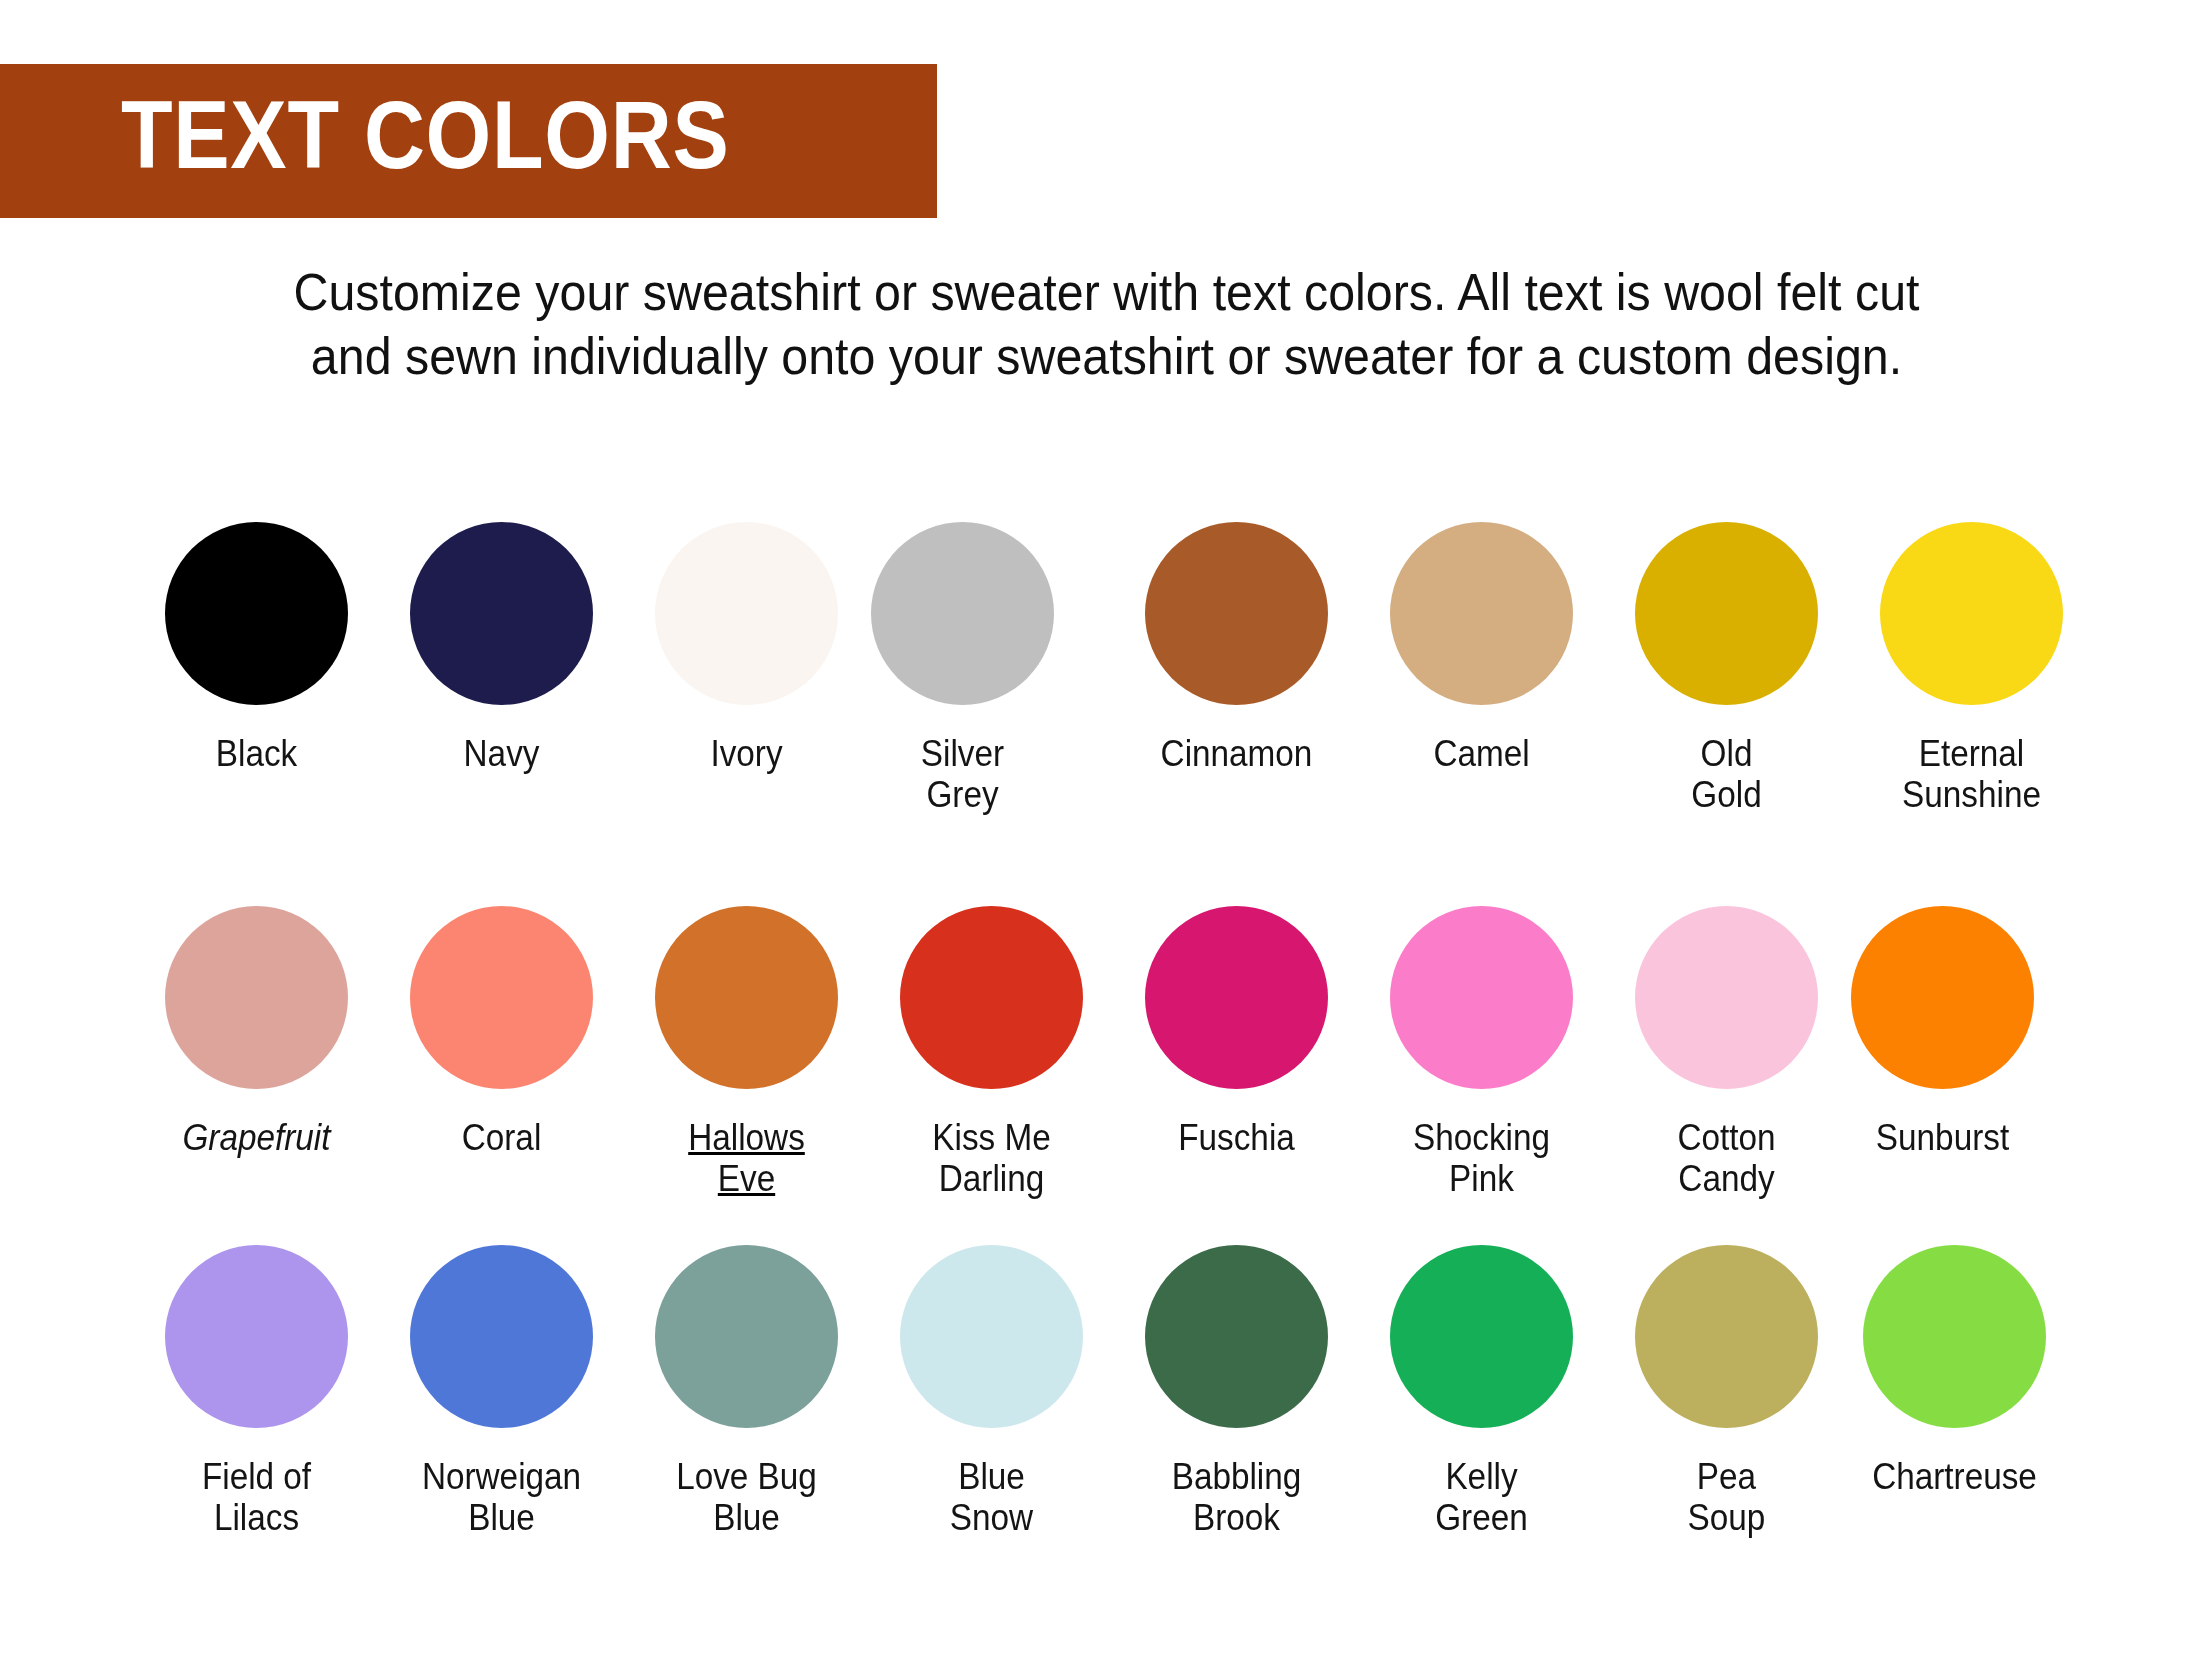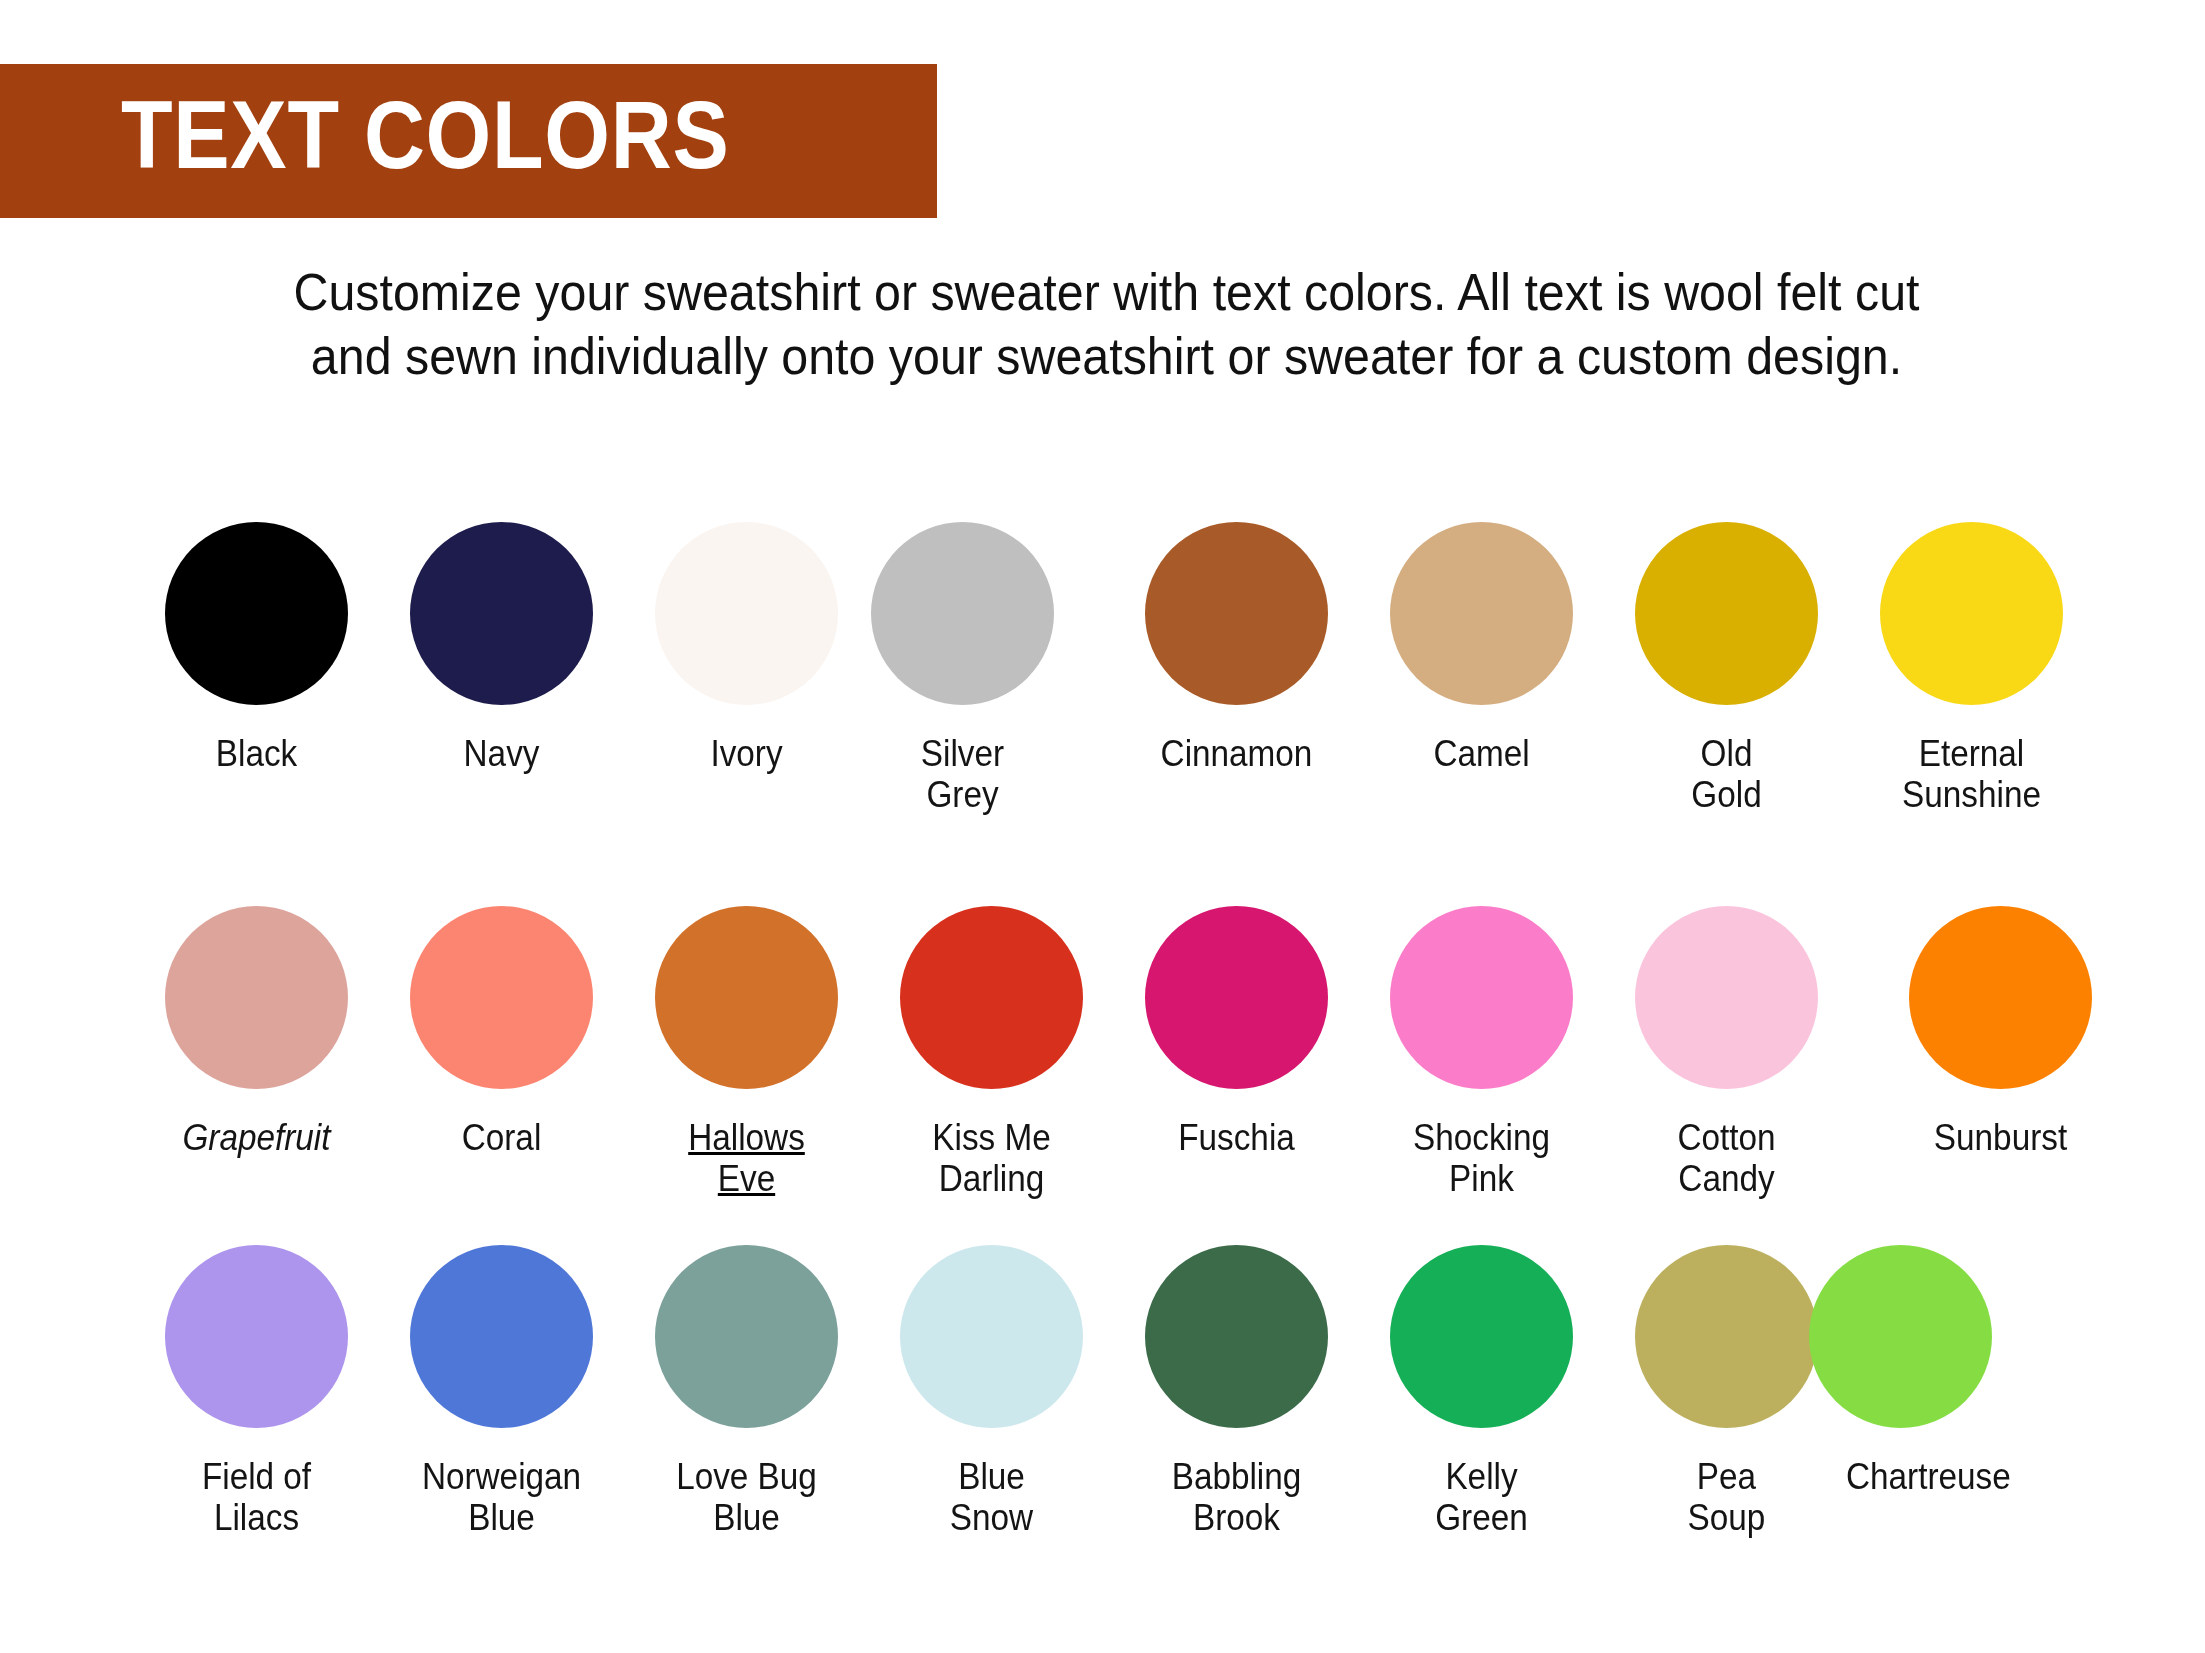--- a/index.html
+++ b/index.html
@@ -162,21 +162,21 @@
     <div class="swatch-cell" style="left: 1359px; top: 906px;">
       <div class="swatch-dot" style="background: rgb(251, 124, 200);"></div>
       <div class="swatch-label">Shocking
 Pink</div>
     </div>
     <div class="swatch-cell" style="left: 1604px; top: 906px;">
       <div class="swatch-dot" style="background: rgb(251, 196, 221);"></div>
       <div class="swatch-label">Cotton
 Candy</div>
     </div>
-    <div class="swatch-cell" style="left: 1878px; top: 906px;">
+    <div class="swatch-cell" style="left: 1820px; top: 906px;">
       <div class="swatch-dot" style="background: rgb(252, 129, 0);"></div>
       <div class="swatch-label">Sunburst</div>
     </div>
     <div class="swatch-cell" style="left: 134px; top: 1245px;">
       <div class="swatch-dot" style="background: rgb(173, 148, 236);"></div>
       <div class="swatch-label">Field of
 Lilacs</div>
     </div>
     <div class="swatch-cell" style="left: 379px; top: 1245px;">
       <div class="swatch-dot" style="background: rgb(79, 119, 216);"></div>
@@ -201,18 +201,18 @@
     <div class="swatch-cell" style="left: 1359px; top: 1245px;">
       <div class="swatch-dot" style="background: rgb(20, 175, 87);"></div>
       <div class="swatch-label">Kelly
 Green</div>
     </div>
     <div class="swatch-cell" style="left: 1604px; top: 1245px;">
       <div class="swatch-dot" style="background: rgb(188, 176, 94);"></div>
       <div class="swatch-label">Pea
 Soup</div>
     </div>
-    <div class="swatch-cell" style="left: 1778px; top: 1245px; text-align: right;">
+    <div class="swatch-cell" style="left: 1832px; top: 1245px;">
       <div class="swatch-dot" style="background: rgb(133, 221, 67);"></div>
       <div class="swatch-label">Chartreuse</div>
     </div>
   </div>
 
 
 </body></html>

